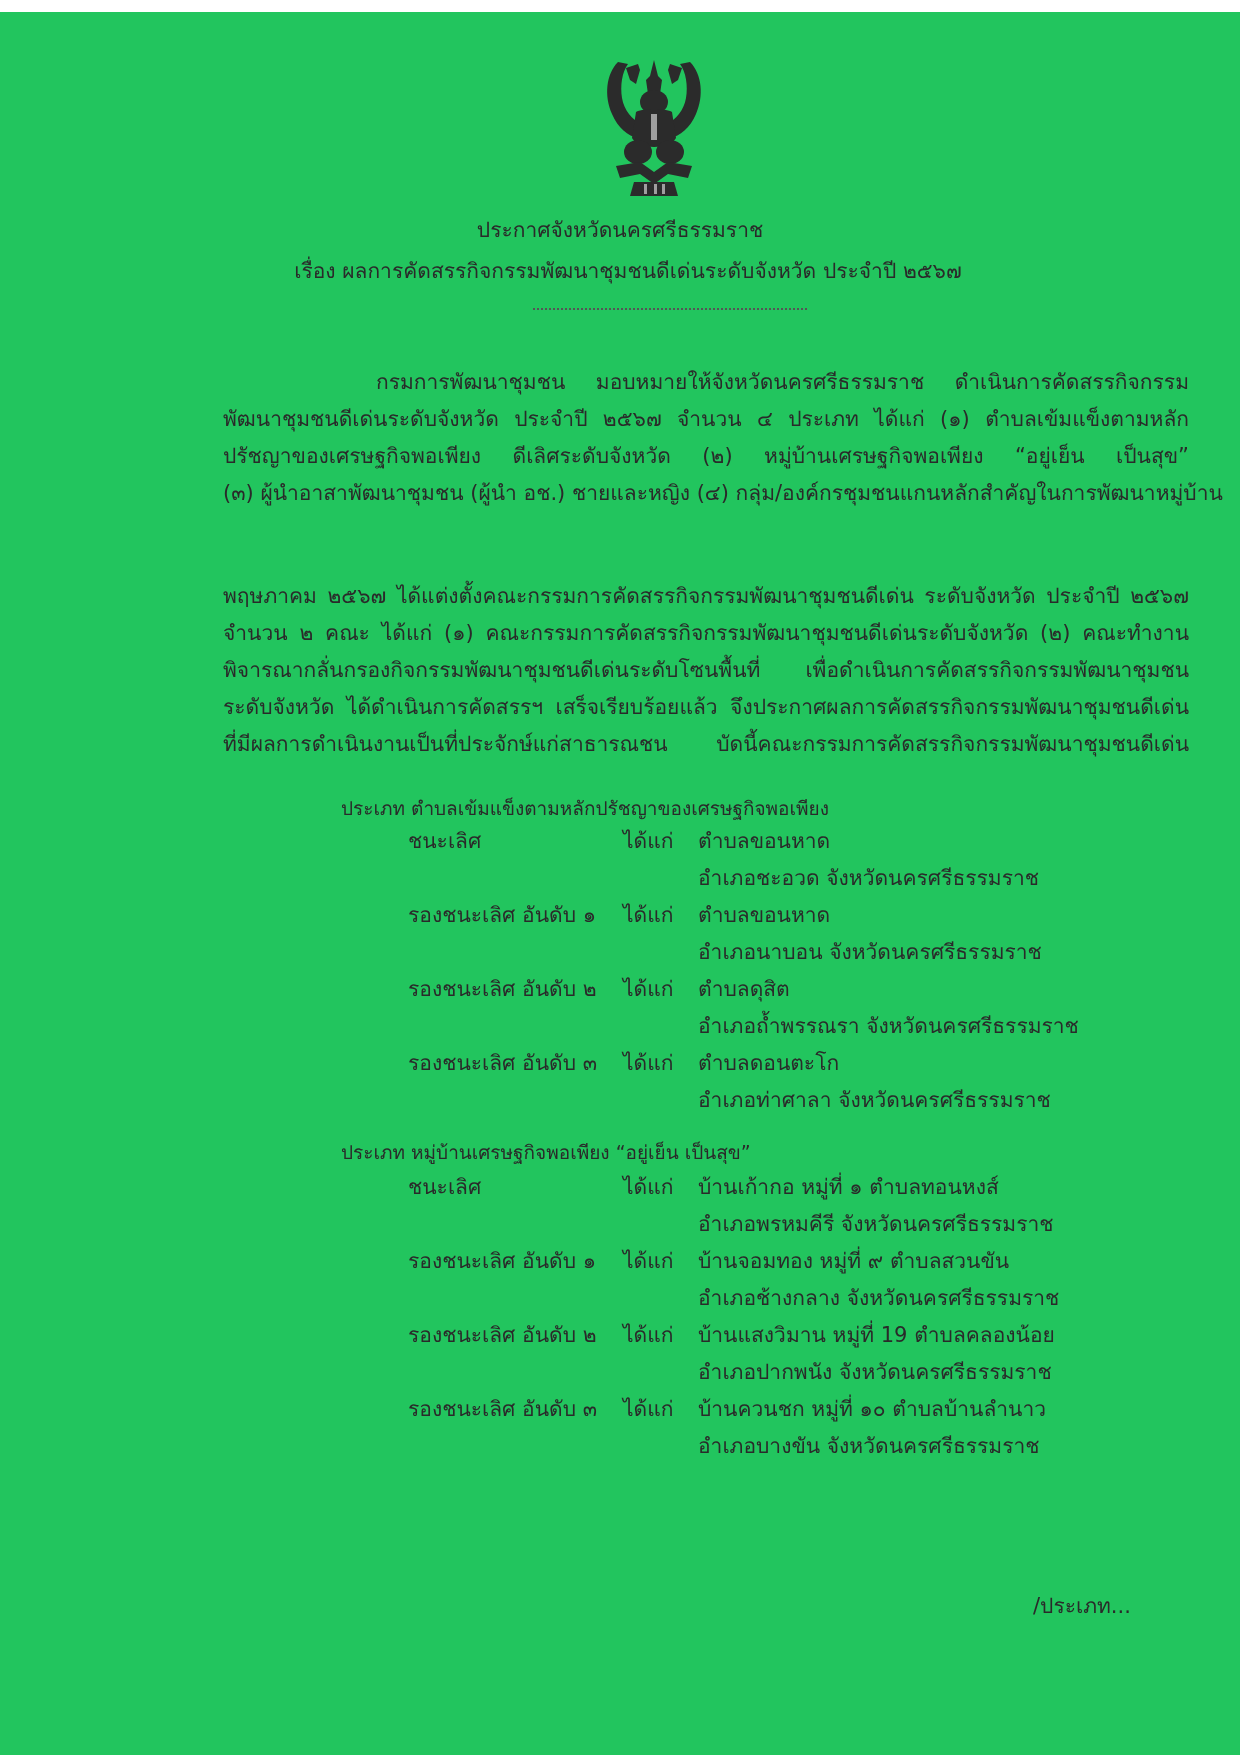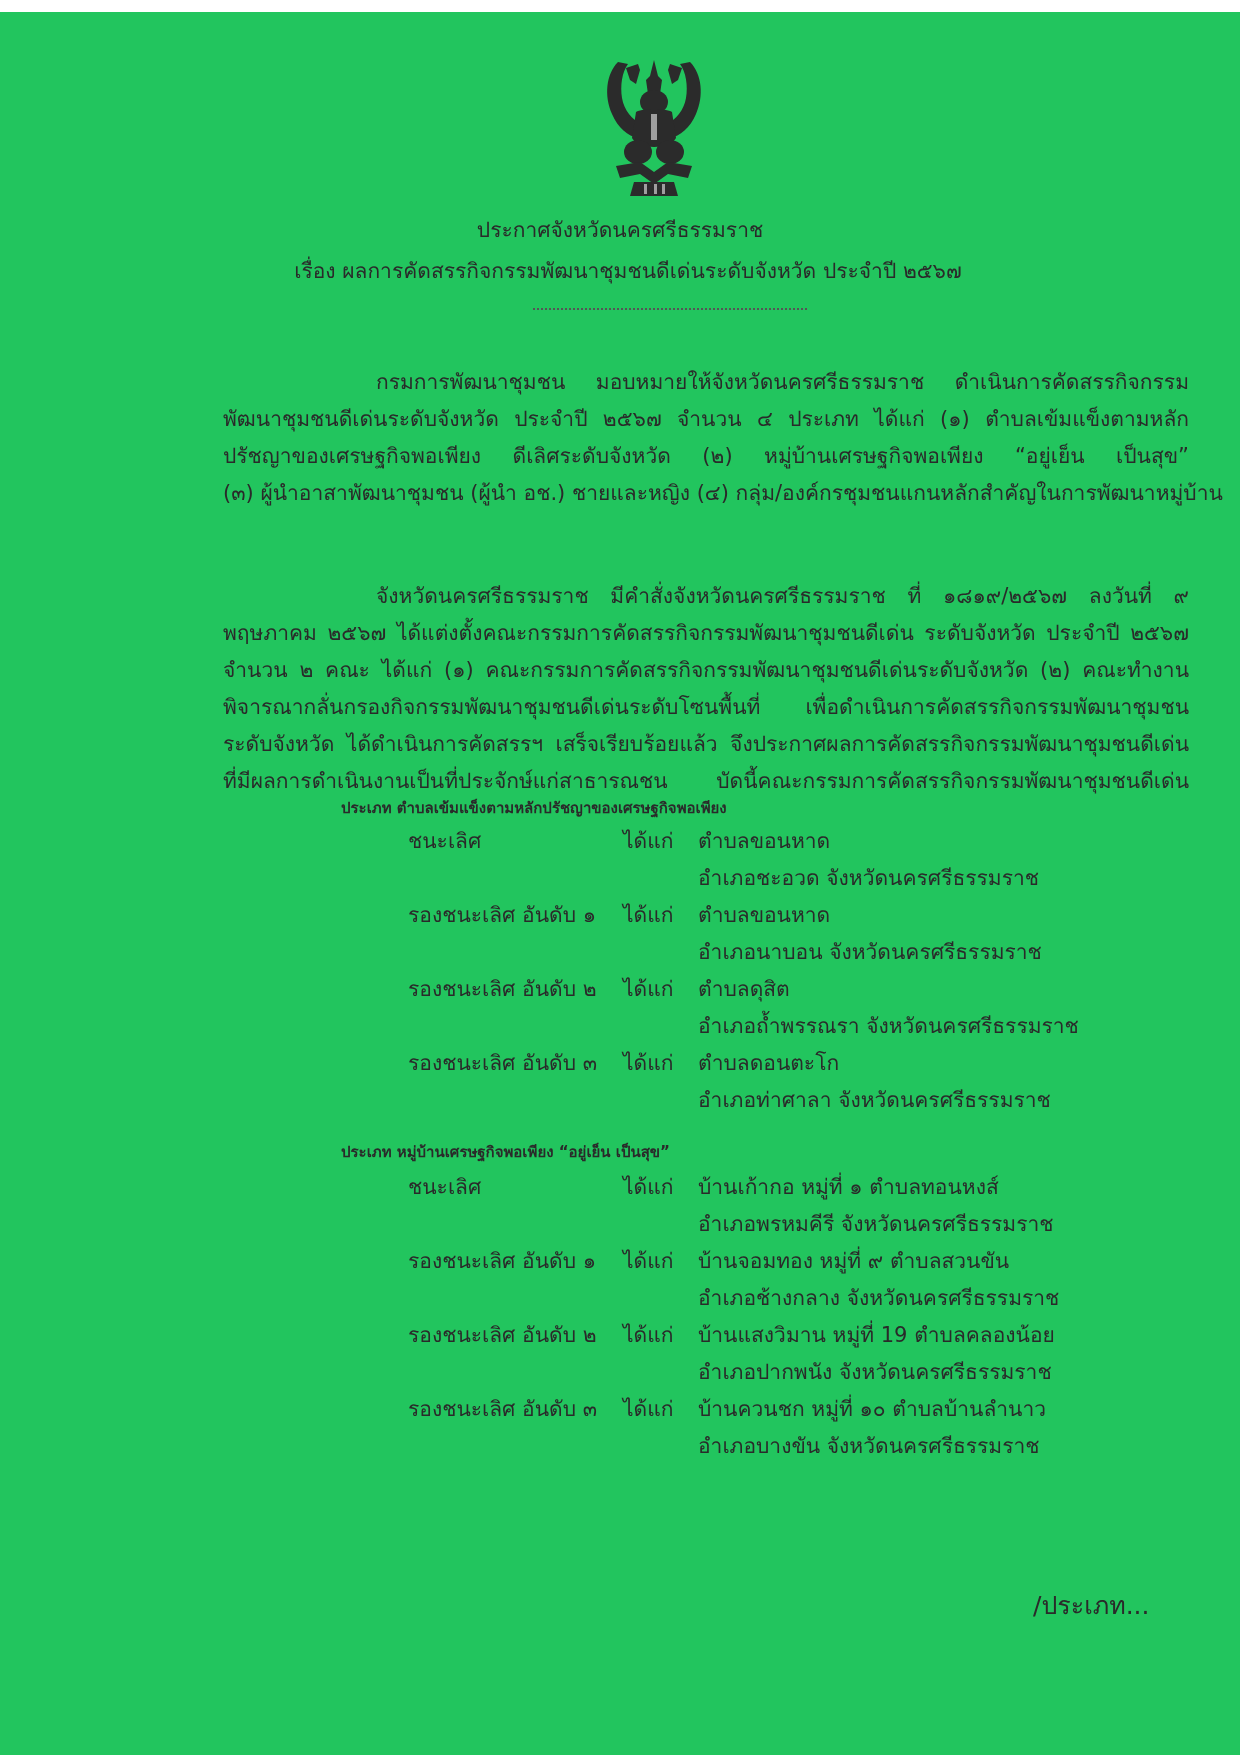--- a/index.html
+++ b/index.html
@@ -64,44 +64,44 @@
       text-align-last: justify;
       text-align: justify;
     }
     .para .line.indent { padding-left: 153px; }
     .para .line.last { text-align-last: left; }
     .para-1 { top: 352px; }
     .para-2 { top: 566px; }
 
     .section-heading {
       position: absolute;
-      font-size: 15px;
+      font-size: 19px;
       line-height: 30px;
-      font-weight: bold;
+      font-weight: normal;
       white-space: nowrap;
     }
     .sh-1 { left: 341px; top: 781px; }
     .sh-2 { left: 341px; top: 1125px; }
 
     .award {
       position: absolute;
       font-size: 21px;
       line-height: 30px;
       white-space: nowrap;
     }
     .award .rank { position: absolute; left: 0; top: 0; }
     .award .got  { position: absolute; left: 215px; top: 0; }
     .award .l1   { position: absolute; left: 290px; top: 0; }
     .award .l2   { position: absolute; left: 290px; top: 37px; }
 
     .continuation {
       position: absolute;
       left: 1033px;
       top: 1580px;
-      font-size: 25px;
+      font-size: 21px;
       line-height: 28px;
       white-space: nowrap;
     }
   </style>
 </head>
 <body>
 
 <div class="page">
 
   <svg class="emblem" viewBox="0 0 112 148">
@@ -139,21 +139,20 @@
   <div class="dotline"></div>
 
   <div class="para para-1">
     <span class="line indent">กรมการพัฒนาชุมชน มอบหมายให้จังหวัดนครศรีธรรมราช ดำเนินการคัดสรรกิจกรรม</span>
     <span class="line">พัฒนาชุมชนดีเด่นระดับจังหวัด ประจำปี ๒๕๖๗  จำนวน ๔ ประเภท ได้แก่ (๑) ตำบลเข้มแข็งตามหลัก</span>
     <span class="line">ปรัชญาของเศรษฐกิจพอเพียง ดีเลิศระดับจังหวัด (๒) หมู่บ้านเศรษฐกิจพอเพียง “อยู่เย็น เป็นสุข”</span>
     <span class="line">(๓) ผู้นำอาสาพัฒนาชุมชน (ผู้นำ อช.) ชายและหญิง (๔) กลุ่ม/องค์กรชุมชนแกนหลักสำคัญในการพัฒนาหมู่บ้าน</span>
   </div>
 
   <div class="para para-2">
-    <span class="line indent">จังหวัดนครศรีธรรมราช มีคำสั่งจังหวัดนครศรีธรรมราช ที่ ๑๘๑๙/๒๕๖๗ ลงวันที่ ๙</span>
     <span class="line">พฤษภาคม ๒๕๖๗ ได้แต่งตั้งคณะกรรมการคัดสรรกิจกรรมพัฒนาชุมชนดีเด่น ระดับจังหวัด ประจำปี ๒๕๖๗</span>
     <span class="line">จำนวน ๒ คณะ ได้แก่ (๑) คณะกรรมการคัดสรรกิจกรรมพัฒนาชุมชนดีเด่นระดับจังหวัด (๒) คณะทำงาน</span>
     <span class="line">พิจารณากลั่นกรองกิจกรรมพัฒนาชุมชนดีเด่นระดับโซนพื้นที่ เพื่อดำเนินการคัดสรรกิจกรรมพัฒนาชุมชน</span>
     <span class="line">ระดับจังหวัด ได้ดำเนินการคัดสรรฯ เสร็จเรียบร้อยแล้ว จึงประกาศผลการคัดสรรกิจกรรมพัฒนาชุมชนดีเด่น</span>
     <span class="line">ที่มีผลการดำเนินงานเป็นที่ประจักษ์แก่สาธารณชน บัดนี้คณะกรรมการคัดสรรกิจกรรมพัฒนาชุมชนดีเด่น</span>
   </div>
 
   <div class="section-heading sh-1">ประเภท ตำบลเข้มแข็งตามหลักปรัชญาของเศรษฐกิจพอเพียง</div>
 
   <div class="award" style="left:408px; top:814px;">

